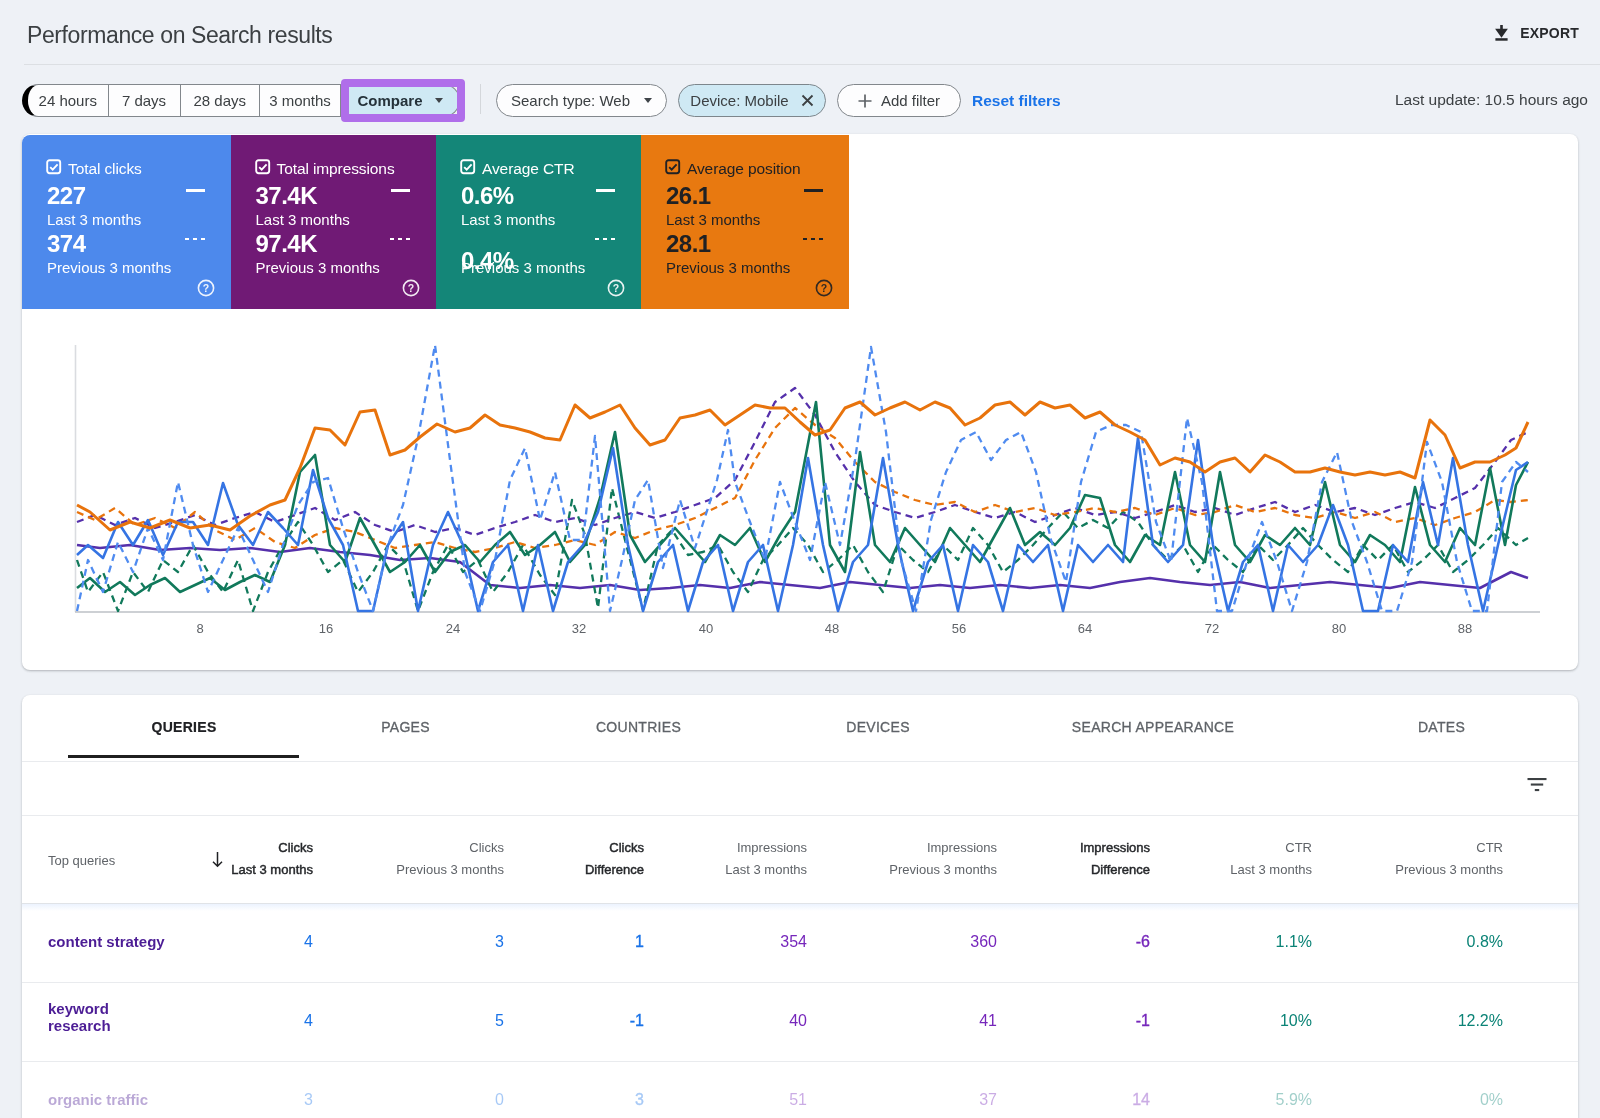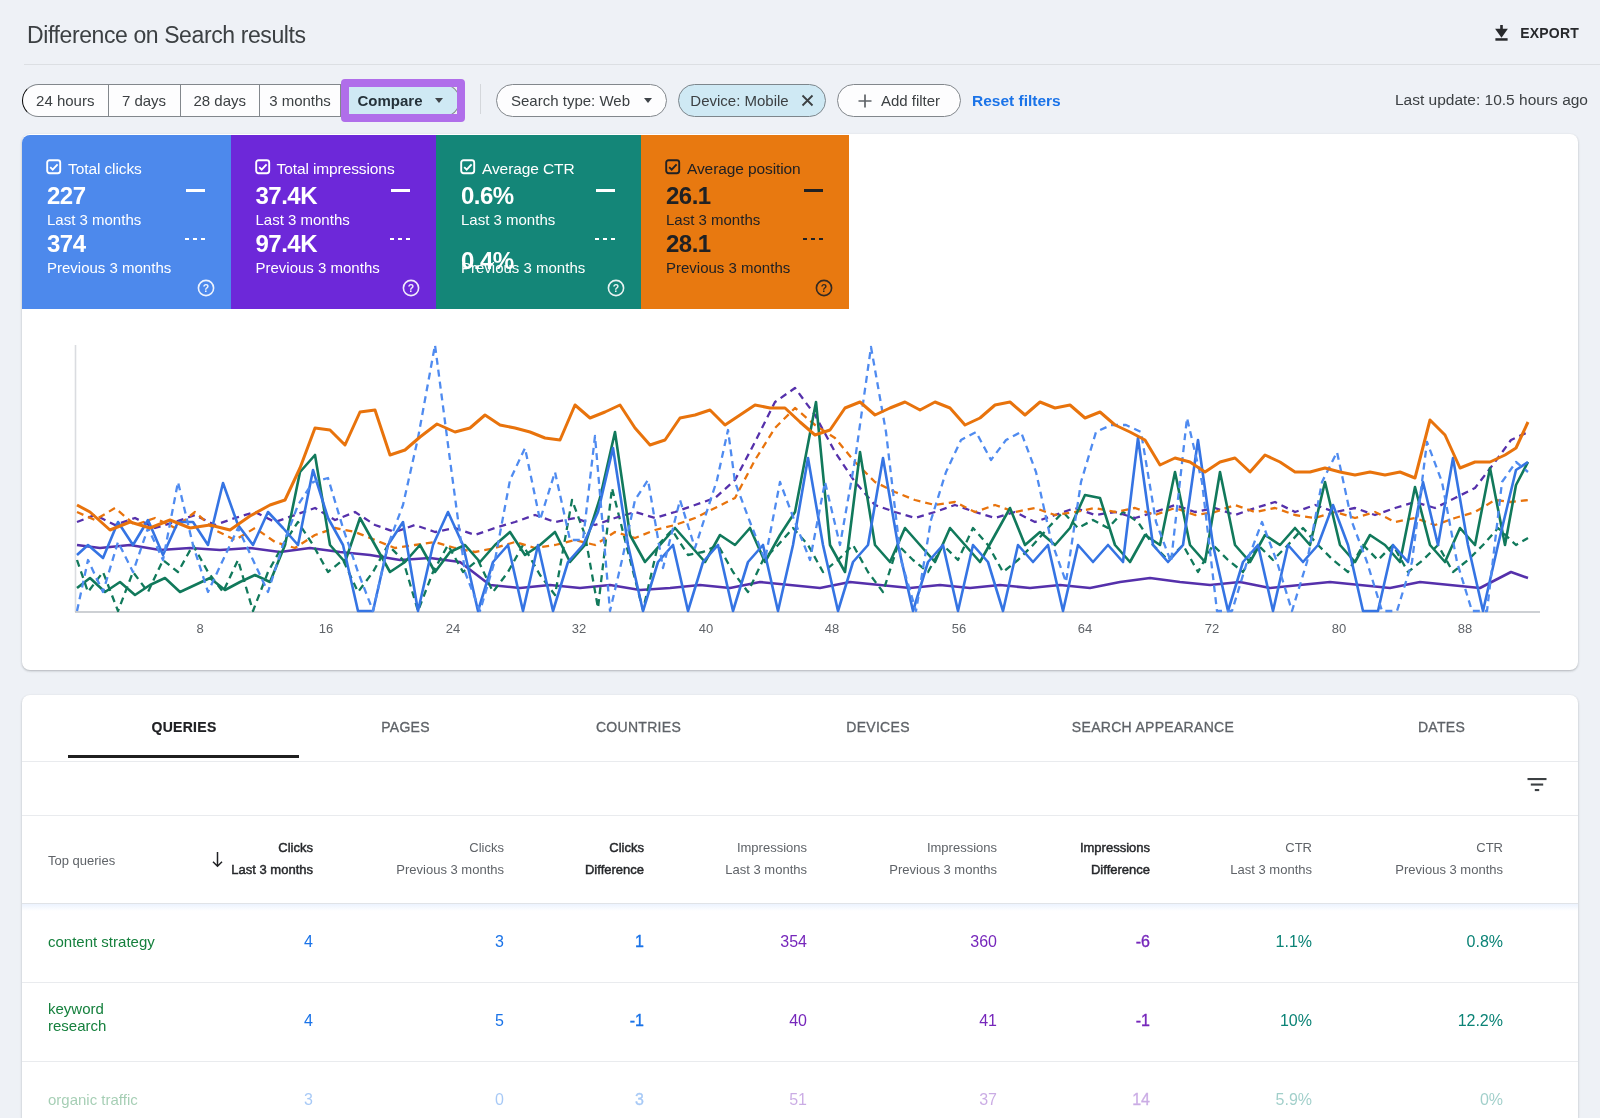--- a/index.html
+++ b/index.html
@@ -32,31 +32,31 @@
 .tab { position:absolute; top:24px; font-size:14px; letter-spacing:.3px; -webkit-text-stroke:.3px;
   color:#5f6368; font-weight:500; white-space:nowrap; transform:translateX(-50%);text-align:right; }
 .tab i { font-style:normal; }
 #tabline { position:absolute; left:46px; top:60px; width:231px; height:3px; background:#1f1f1f; }
 .divider { position:absolute; left:0; width:1556px; height:1px; background:#e9ebee; }
 
 .hcell { position:absolute; top:142px; width:220px; text-align:right; font-size:13px; line-height:21.5px; }
 .hn { color:#5f6368; }
 .hb { color:#26282b; font-weight:500; -webkit-text-stroke:.45px; }
 .rv { position:absolute; font-size:16px; }
-.qname { position:absolute; left:26px; font-size:15px; color:#15803d; }
+.qname { position:absolute; left:26px; font-size:15px; color:#4c1d95;font-weight:bold; }
 </style></head>
 <body>
-<div id="title">Difference on Search results</div>
+<div id="title">Performance on Search results</div>
 <div id="hdrline"></div>
 <div id="export"><svg width="17" height="18" viewBox="0 0 17 18" style="vertical-align:-4px;margin-right:10px">
 <path d="M8.5 1 V7 M4.6 6 H12.4 L8.5 11.6 Z" stroke="#27292c" stroke-width="2.6" fill="#27292c"></path>
 <rect x="2.4" y="14.2" width="12.2" height="2.5" fill="#27292c"></rect>
     </svg>EXPORT</div>
 
-<div class="seg" style="left:22px;width:86.5px;border-left:1px solid #000000;border-radius:16.5px 0 0 16.5px">24 hours</div>
+<div class="seg" style="left:22px;width:86.5px;border-left:6px solid #000000;border-radius:16.5px 0 0 16.5px">24 hours</div>
 <div class="seg" style="left:108.5px;width:72px">7 days</div>
 <div class="seg" style="left:180.5px;width:79.5px">28 days</div>
 <div class="seg" style="left:260px;width:81px">3 months</div>
 <div class="seg" style="left:341px;width:119px;border-radius:0 16.5px 16.5px 0;background:#cfe9f4;font-weight:700;color:#25323a">Compare<span class="caret"></span></div>
 <div class="abs" style="left:341px;top:79px;width:123.5px;height:43px;border:8px solid #b06eea;border-radius:4px"></div>
 <div class="abs" style="left:479.5px;top:84px;width:1px;height:30px;background:#d4d7db"></div>
 <div class="pill" style="left:496px;width:171px">Search type: Web<span class="caret" style="margin-left:14px"></span></div>
 <div class="pill" style="left:678px;width:148px;background:#cfe9f4;border-color:#7d868c">Device: Mobile
   <svg width="13" height="13" viewBox="0 0 13 13" style="margin-left:12px">
       <path d="M1.5 1.5 L11.5 11.5 M11.5 1.5 L1.5 11.5" stroke="#3c4043" stroke-width="1.8"></path>
@@ -79,21 +79,21 @@
 <div class="cl" style="top:76px">Last 3 months</div>
 <div class="cv" style="top:95px">374</div>
 <div class="cl" style="top:124px">Previous 3 months</div>
 <div style="position:absolute;right:26px;top:54px;width:19px;height:2.6px;background:#fff"></div>
       <div style="position:absolute;right:25px;top:102.5px;width:21px;height:2.6px;background:repeating-linear-gradient(90deg,#fff 0,#fff 4.4px,transparent 4.4px,transparent 8px)"></div>
       <svg width="18" height="18" viewBox="0 0 18 18" style="position:absolute;right:16px;bottom:12px;opacity:.9">
         <circle cx="9" cy="9" r="7.6" fill="none" stroke="#fff" stroke-width="1.6"></circle>
         <text x="9" y="12.6" text-anchor="middle" font-size="10.5" font-weight="bold" fill="#fff">?</text>
       </svg>
 </div>
-    <div class="card" style="left:208.5px;width:205.5px;background:#6d28d9;color:#fff;border-radius:0">
+    <div class="card" style="left:208.5px;width:205.5px;background:#701a75;color:#fff;border-radius:0">
 <svg width="16" height="16" viewBox="0 0 16 16" style="position:absolute;left:24px;top:24px">
         <rect x="1.2" y="1.2" width="13" height="13" rx="2.4" fill="none" stroke="#fff" stroke-width="1.9"></rect>
         <path d="M4.2 8.1 L6.7 10.6 L11.6 5.3" fill="none" stroke="#fff" stroke-width="1.9"></path>
       </svg>
 <div class="ct">Total impressions</div>
 <div class="cv" style="top:47px">37.4K</div>
 <div class="cl" style="top:76px">Last 3 months</div>
 <div class="cv" style="top:95px">97.4K</div>
 <div class="cl" style="top:124px">Previous 3 months</div>
 <div style="position:absolute;right:26px;top:54px;width:19px;height:2.6px;background:#fff"></div>

